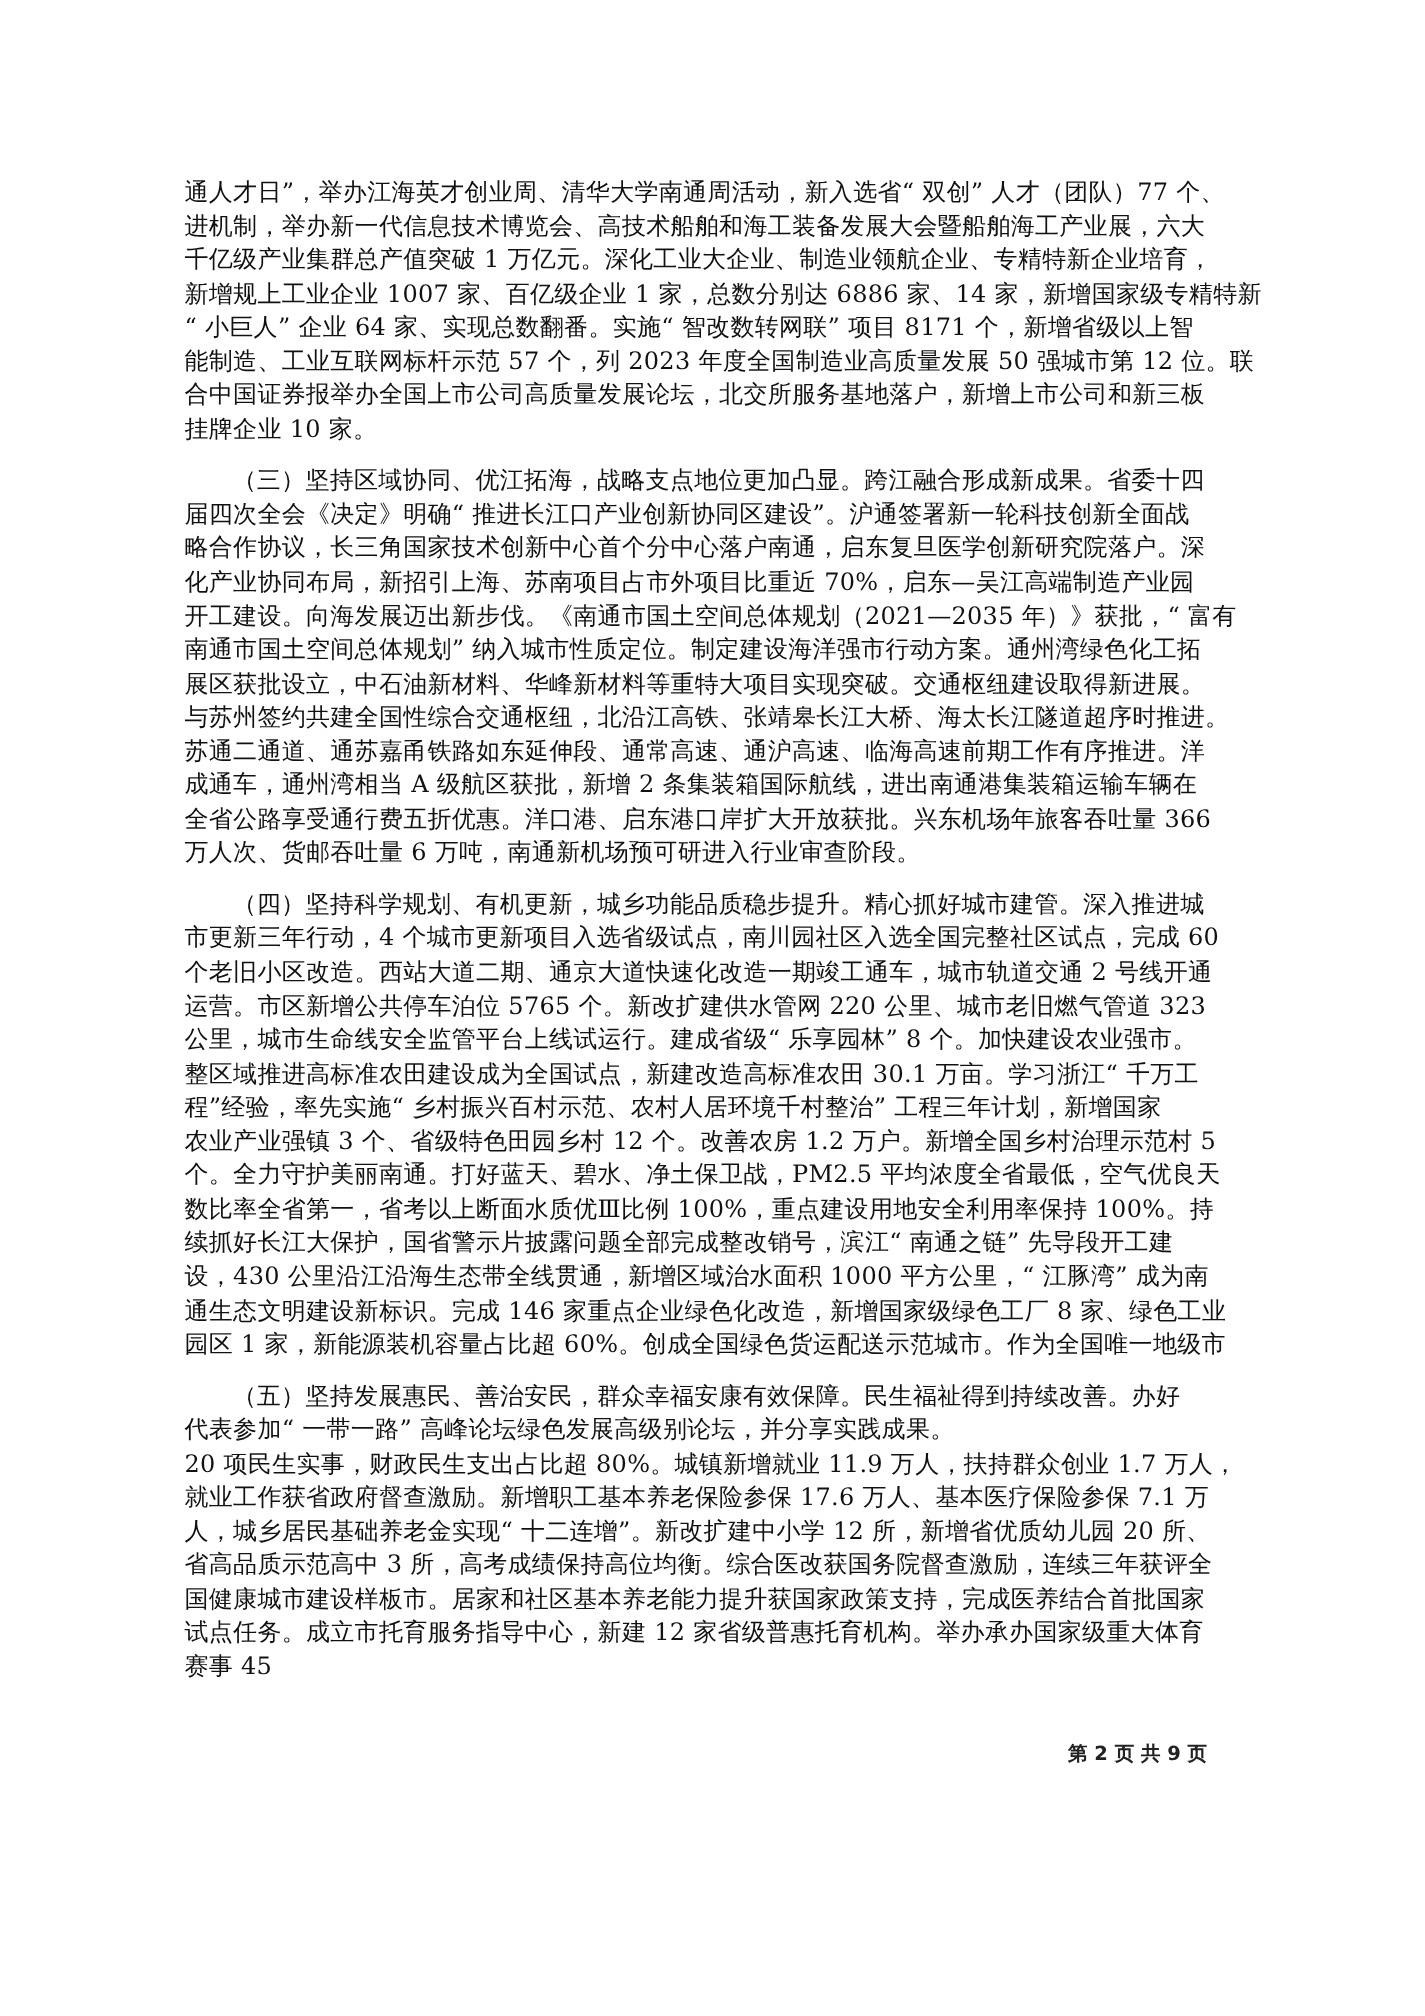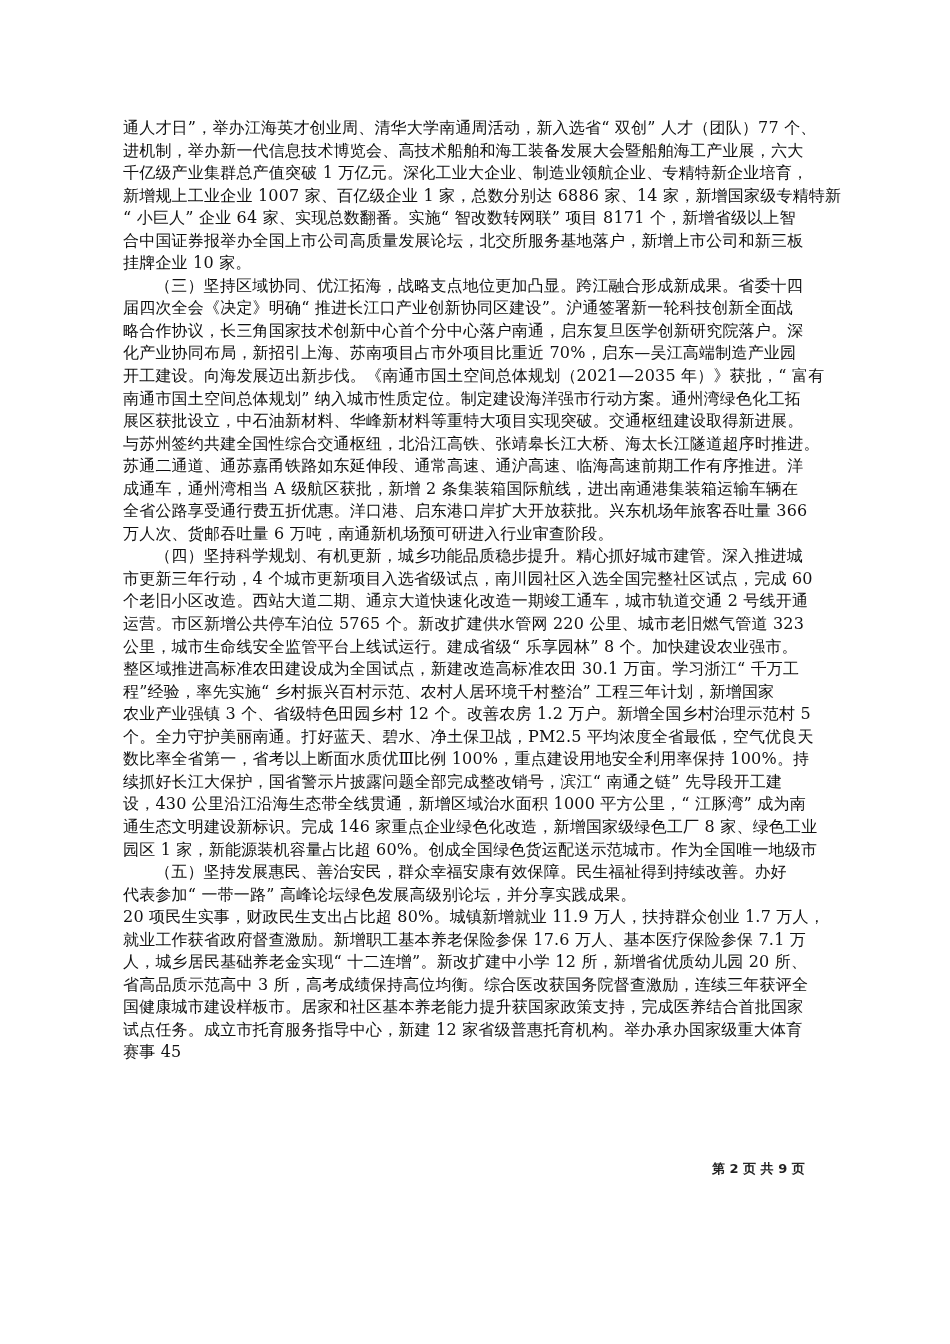--- a/index.html
+++ b/index.html
@@ -32,20 +32,21 @@
     .line {
       height: 22.55px;
       line-height: 22.55px;
       font-size: 16px;
       white-space: nowrap;
       letter-spacing: 0.2px;
       overflow: visible;
     }
     .line.indent {
       padding-left: 32px;
+      margin-top: 12px;
     }
     .footer {
       position: absolute;
       left: 712px;
       top: 1160px;
       font-size: 13px;
       font-family: "DejaVu Sans", "Liberation Sans", sans-serif;
       color: #222;
       white-space: nowrap;
       font-weight: bold;
@@ -54,20 +55,21 @@
 </head>
 <body>
 
 <div class="page">
   <div class="body-text">
     <div class="line">通人才日”，举办江海英才创业周、清华大学南通周活动，新入选省“ 双创” 人才（团队）77 个、</div>
     <div class="line">进机制，举办新一代信息技术博览会、高技术船舶和海工装备发展大会暨船舶海工产业展，六大</div>
     <div class="line">千亿级产业集群总产值突破 1 万亿元。深化工业大企业、制造业领航企业、专精特新企业培育，</div>
     <div class="line">新增规上工业企业 1007 家、百亿级企业 1 家，总数分别达 6886 家、14 家，新增国家级专精特新</div>
     <div class="line">“ 小巨人” 企业 64 家、实现总数翻番。实施“ 智改数转网联” 项目 8171 个，新增省级以上智</div>
+    <div class="line">能制造、工业互联网标杆示范 57 个，列 2023 年度全国制造业高质量发展 50 强城市第 12 位。联</div>
     <div class="line">合中国证券报举办全国上市公司高质量发展论坛，北交所服务基地落户，新增上市公司和新三板</div>
     <div class="line">挂牌企业 10 家。</div>
     <div class="line indent">（三）坚持区域协同、优江拓海，战略支点地位更加凸显。跨江融合形成新成果。省委十四</div>
     <div class="line">届四次全会《决定》明确“ 推进长江口产业创新协同区建设”。沪通签署新一轮科技创新全面战</div>
     <div class="line">略合作协议，长三角国家技术创新中心首个分中心落户南通，启东复旦医学创新研究院落户。深</div>
     <div class="line">化产业协同布局，新招引上海、苏南项目占市外项目比重近 70%，启东—吴江高端制造产业园</div>
     <div class="line">开工建设。向海发展迈出新步伐。《南通市国土空间总体规划（2021—2035 年）》获批，“ 富有</div>
     <div class="line">南通市国土空间总体规划” 纳入城市性质定位。制定建设海洋强市行动方案。通州湾绿色化工拓</div>
     <div class="line">展区获批设立，中石油新材料、华峰新材料等重特大项目实现突破。交通枢纽建设取得新进展。</div>
     <div class="line">与苏州签约共建全国性综合交通枢纽，北沿江高铁、张靖皋长江大桥、海太长江隧道超序时推进。</div>

